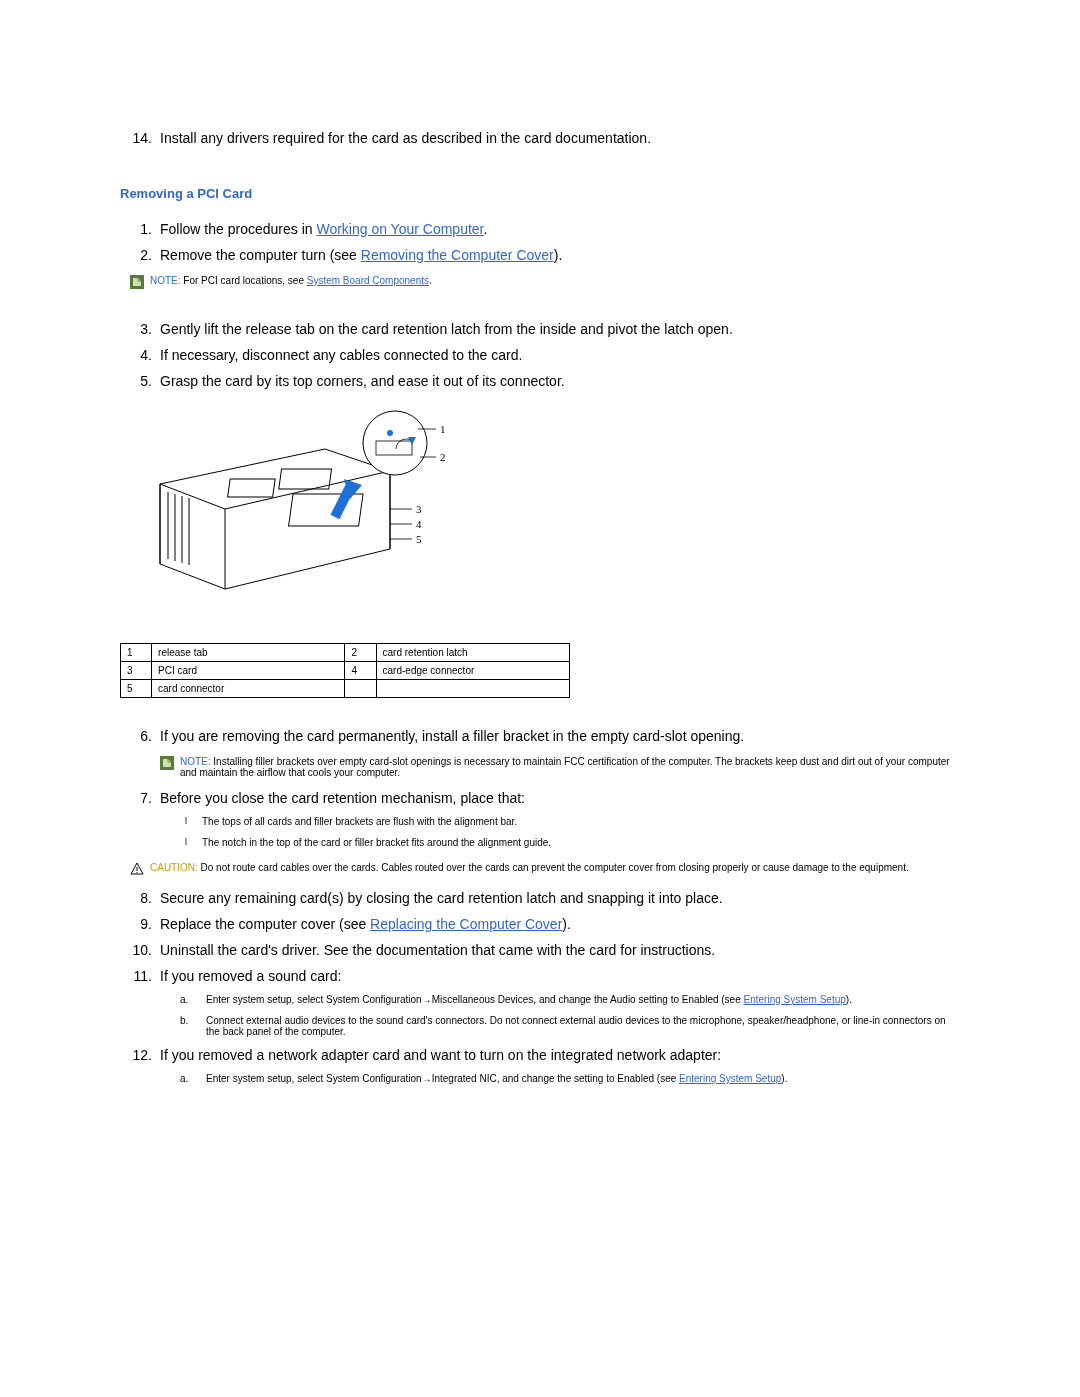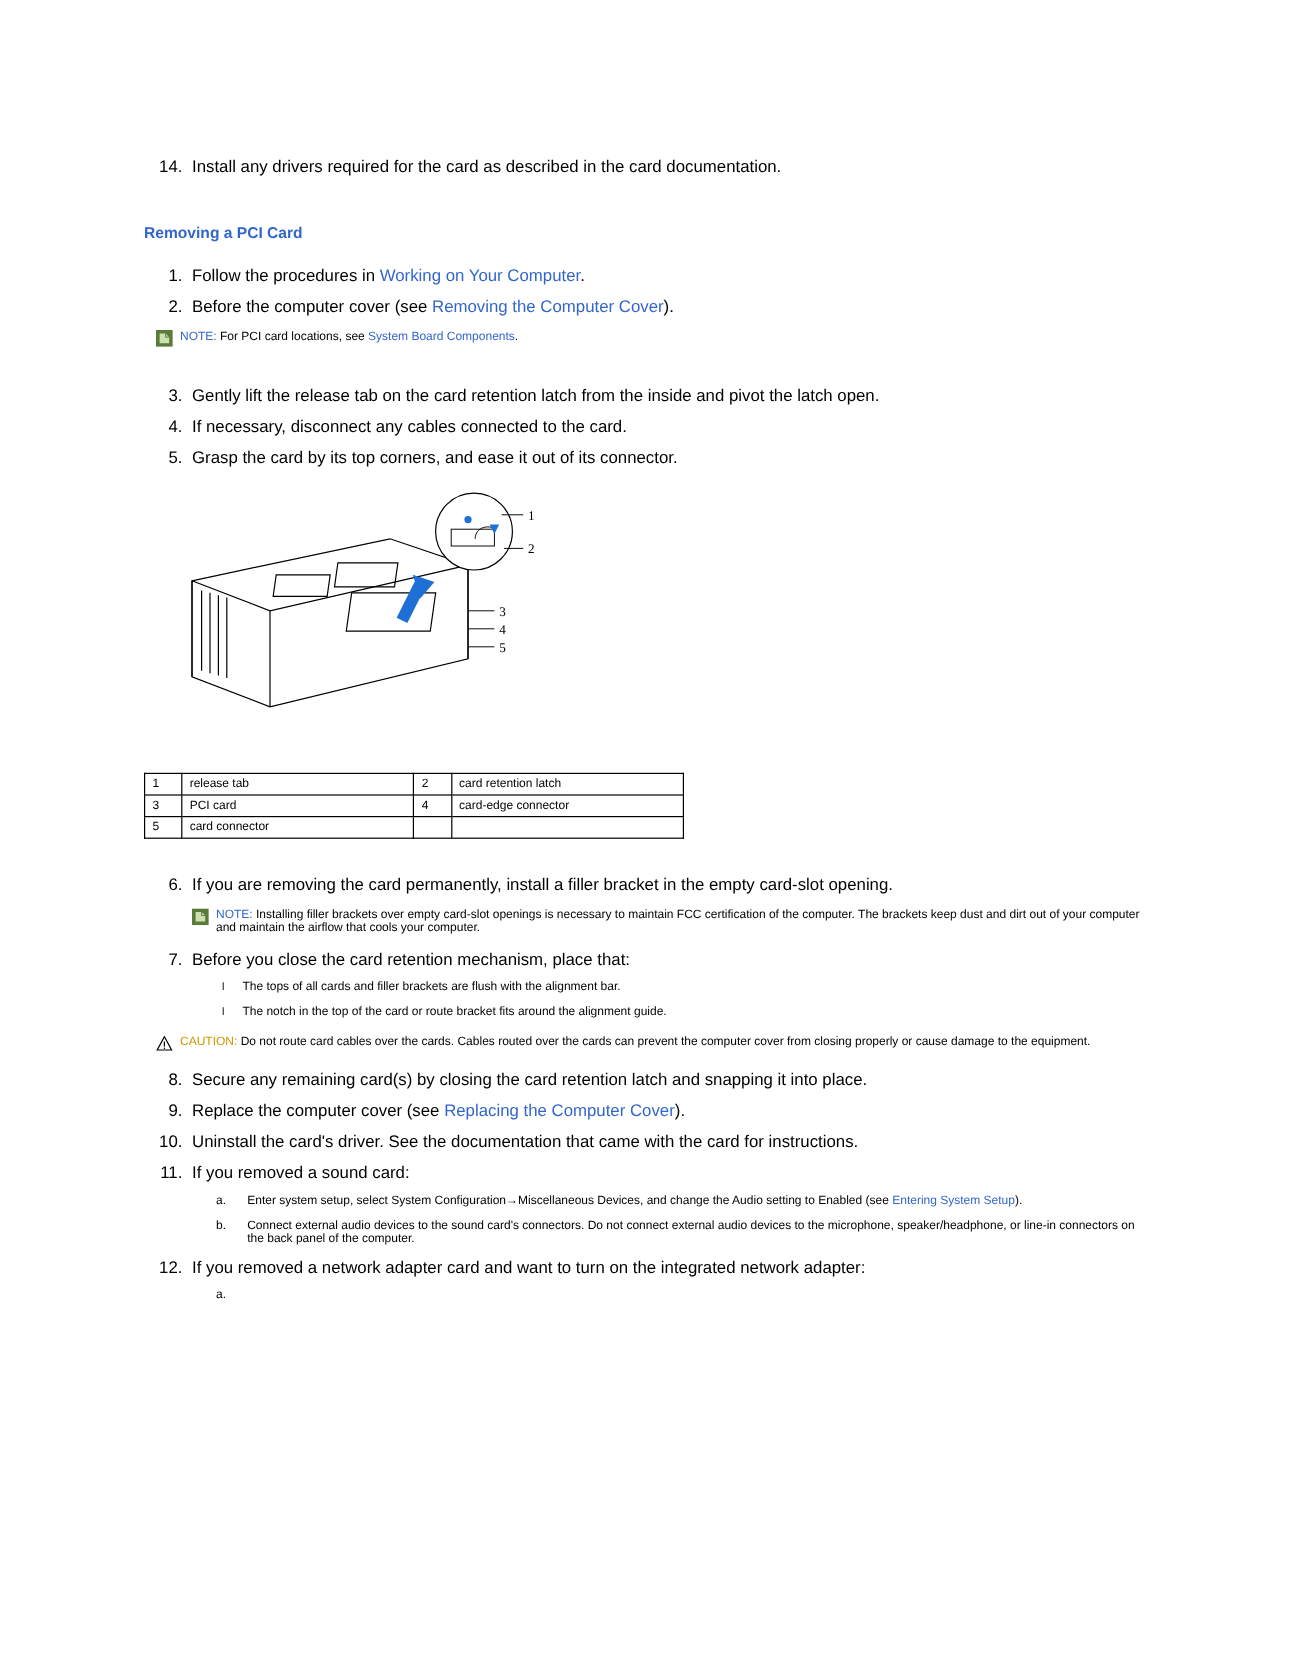--- a/index.html
+++ b/index.html
@@ -88,20 +88,21 @@
     height: 14px;
     margin-right: 6px;
     flex-shrink: 0;
   }
   .caution-label {
     color: #cc9900;
     font-weight: normal;
   }
   .link {
     color: #3366cc;
+    text-decoration: underline;
     cursor: pointer;
   }
   .diagram {
     margin: 20px 0 30px 20px;
   }
   table.parts {
     border-collapse: collapse;
     margin: 20px 0 30px 0;
     width: 450px;
     font-size: 10px;
@@ -132,21 +133,21 @@
   <div class="list-item">
     <span class="list-num">1.</span>
     <span class="list-text">
       <span>Follow the procedures in </span><span class="link">Working on Your Computer</span><span>.</span>
     </span>
   </div>
 
   <div class="list-item">
     <span class="list-num">2.</span>
     <span class="list-text">
-      <span>Before the computer cover (see </span><span class="link">Removing the Computer Cover</span><span>).</span>
+      <span>Remove the computer turn (see </span><span class="link">Removing the Computer Cover</span><span>).</span>
     </span>
   </div>
 
   <div class="note-row">
     <svg class="note-icon" viewBox="0 0 14 14">
       <rect x="0" y="0" width="14" height="14" fill="#5a7a3a"></rect>
       <path d="M3 3 L8 3 L11 6 L11 11 L3 11 Z" fill="#cde0b3"></path>
       <path d="M8 3 L8 6 L11 6" fill="none" stroke="#5a7a3a" stroke-width="0.8"></path>
     </svg>
     <div>
@@ -262,21 +263,21 @@
     <span class="list-num">7.</span>
     <span class="list-text">Before you close the card retention mechanism, place that:</span>
   </div>
 
   <div class="sub-bullet-list">
     <span class="sub-bullet">l</span>
     <span>The tops of all cards and filler brackets are flush with the alignment bar.</span>
   </div>
   <div class="sub-bullet-list">
     <span class="sub-bullet">l</span>
-    <span>The notch in the top of the card or route bracket fits around the alignment guide.</span>
+    <span>The notch in the top of the card or filler bracket fits around the alignment guide.</span>
   </div>
 
   <div class="caution-row">
     <svg class="caution-icon" viewBox="0 0 14 14">
       <polygon points="7,1 13,12 1,12" fill="none" stroke="#000" stroke-width="1"></polygon>
       <line x1="7" y1="5" x2="7" y2="9" stroke="#000" stroke-width="1"></line>
       <circle cx="7" cy="10.5" r="0.6" fill="#000"></circle>
     </svg>
     <div>
       <span class="caution-label">CAUTION:</span><span> Do not route card cables over the cards. Cables routed over the cards can prevent the computer cover from closing properly or cause damage to the equipment.</span>
@@ -317,15 +318,18 @@
     <span>Connect external audio devices to the sound card's connectors. Do not connect external audio devices to the microphone, speaker/headphone, or line-in connectors on the back panel of the computer.</span>
   </div>
 
   <div class="list-item">
     <span class="list-num">12.</span>
     <span class="list-text">If you removed a network adapter card and want to turn on the integrated network adapter:</span>
   </div>
 
   <div class="sub-list">
     <span class="sub-letter">a.</span>
+    <span>
+      <span>Enter system setup, select System Configuration→Integrated NIC, and change the setting to Enabled (see </span><span class="link">Entering System Setup</span><span>).</span>
+    </span>
   </div>
 
 </div>
 
 </body></html>

